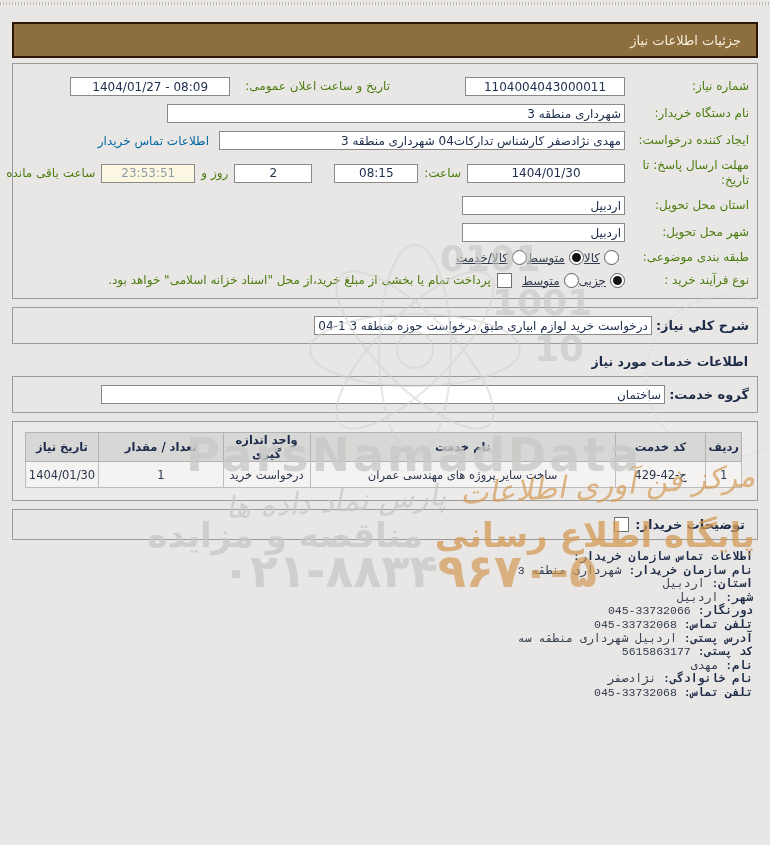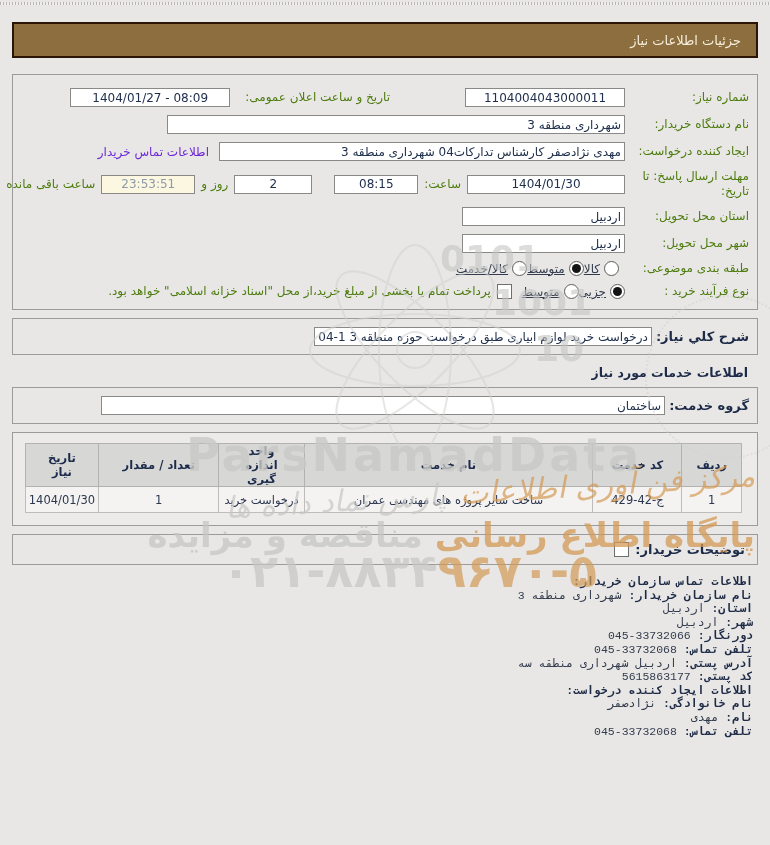--- a/index.html
+++ b/index.html
@@ -6,55 +6,55 @@
   body{
     width:770px;height:845px;position:relative;overflow:hidden;
     background:#e8e7e5;
     font-family:"DejaVu Sans","Liberation Sans",sans-serif;
     font-size:12px;color:#333c4e;direction:rtl;
   }
   
   .top-strip{height:3px;margin-top:2px;
     background:repeating-linear-gradient(90deg,#b9b5b1 0 1px,#efedeb 1px 3px);}
   
-  .title-bar{margin:17px 12px 16px;height:32px;display:flex;align-items:center;
+  .title-bar{margin:17px 12px 5px;height:32px;display:flex;align-items:center;
     background:#8d6e3f;border:2px solid #2a1507;padding-right:15px;
     color:#f6eedb;font-size:13px;}
   
   .panel{border:1px solid #9b9b99;margin:0 12px 8px;background:transparent;}
   .main-panel{padding:13px 8px 8px;}
   .frow{display:flex;align-items:center;margin-bottom:8px;}
   .flabel{flex:none;width:120px;line-height:1.25;color:#4d7c0f;}
   .flabel.auto{width:auto;}
   .blabel{font-weight:bold;color:#1d2b49;font-size:13px;}
   input.box{height:17px;border:1px solid #898987;background:#fff;
     font-family:"DejaVu Sans","Liberation Sans",sans-serif;font-size:12px;
     color:#20304e;padding:0 3px;direction:rtl;box-sizing:content-box;}
   input.center{text-align:center;}
   input.right{text-align:right;}
   input.yellow{background:#fcf7e1;color:#8e9aa9;}
   .w152{width:152px;} .w450{width:450px;} .w398{width:398px;} .w156{width:156px;}
   .w76{width:76px;} .w70{width:70px;} .w86{width:86px;} .w155{width:155px;}
   .w330{width:330px;} .w556{width:556px;}
   .mr4{margin-right:4px;} .mr6{margin-right:6px;} .mr10{margin-right:10px;}
   .mr15{margin-right:15px;} .mr22{margin-right:22px;} .mr75{margin-right:75px;}
-  a.ilink{color:#6d28d9;text-decoration:none;cursor:pointer;}
+  a.ilink{color:#0369a1;text-decoration:none;cursor:pointer;}
   
   .radio{flex:none;width:13px;height:13px;border-radius:50%;border:1px solid #5d5d5b;
     background:#fff;display:inline-block;position:relative;}
   .radio.on::after{content:"";position:absolute;inset:2px;border-radius:50%;background:#141414;}
   .cbox{flex:none;width:13px;height:13px;border:1px solid #6f6f6d;background:#fff;display:inline-block;}
   .rlabel{margin-right:4px;text-decoration:underline;}
   
   .line-panel{display:flex;align-items:center;padding:8px;}
   .section-heading{margin:10px 22px 7px;font-weight:bold;color:#1d2b49;font-size:12.5px;}
   
   .table-panel{padding:10px 15px 12px;background:#ecebe9;}
   table.svc{border-collapse:collapse;width:717px;font-size:11.5px;}
-  table.svc th{background:#d7d7d5;color:#1c2b4c;font-weight:bold;border:1px solid #b2b2b0;height:22px;padding:0 14px;}
+  table.svc th{background:#d7d7d5;color:#1c2b4c;font-weight:bold;border:1px solid #b2b2b0;height:22px;padding:0 2px;}
   table.svc td{background:#f4f3f1;color:#2c3850;border:1px solid #bdbdbb;height:25px;text-align:center;padding:0 2px;}
   
   .contact{margin:10px 17px 0 0;font-size:11.5px;line-height:13.6px;color:#333c4e;font-family:Liberation Mono, monospace;}
   .contact b{color:#1e2b47;}
   
   .wm{position:absolute;inset:0;pointer-events:none;z-index:6;}
   .wm-gray{color:#c6c6c4;} .wm-tan{color:#d49a55;}
   .wm-digits{position:absolute;font-weight:bold;font-size:36px;color:#c5c5c3;opacity:.6;direction:ltr;}
   .wm-brand{position:absolute;left:186px;top:428px;font-size:46px;font-weight:bold;
     color:#c9c9c7;opacity:.8;letter-spacing:3px;direction:ltr;font-family:"DejaVu Sans",sans-serif;}
@@ -190,23 +190,22 @@
 
 <div class="contact">
   <div><b>اطلاعات تماس سازمان خریدار:</b></div>
   <div><b>نام سازمان خریدار:</b> <span>شهرداری منطقه 3</span></div>
   <div><b>استان:</b> <span>اردبیل</span></div>
   <div><b>شهر:</b> <span>اردبیل</span></div>
   <div><b>دورنگار:</b> <span>33732066-045</span></div>
   <div><b>تلفن تماس:</b> <span>33732068-045</span></div>
   <div><b>آدرس پستی:</b> <span>اردبیل شهرداری منطقه سه</span></div>
   <div><b>کد پستی:</b> <span>5615863177</span></div>
-  <div><b>اطلاعات ایجاد کننده درخواست:</b></div>
+  <div><b>نام:</b> <span>مهدی</span></div>
   <div><b>نام خانوادگی:</b> <span>نژادصفر</span></div>
-  <div><b>نام:</b> <span>مهدی</span></div>
   <div><b>تلفن تماس:</b> <span>33732068-045</span></div>
 </div>
 
 <div class="wm">
   <svg width="470" height="260" viewBox="0 0 470 260" style="position:absolute;left:180px;top:222px;opacity:.55;">
     <g fill="none" stroke="#d2d2d0" stroke-width="2">
       <ellipse cx="235" cy="128" rx="105" ry="36"></ellipse>
       <ellipse cx="235" cy="128" rx="105" ry="36" transform="rotate(45 235 128)"></ellipse>
       <ellipse cx="235" cy="128" rx="105" ry="36" transform="rotate(90 235 128)"></ellipse>
       <ellipse cx="235" cy="128" rx="105" ry="36" transform="rotate(135 235 128)"></ellipse>

